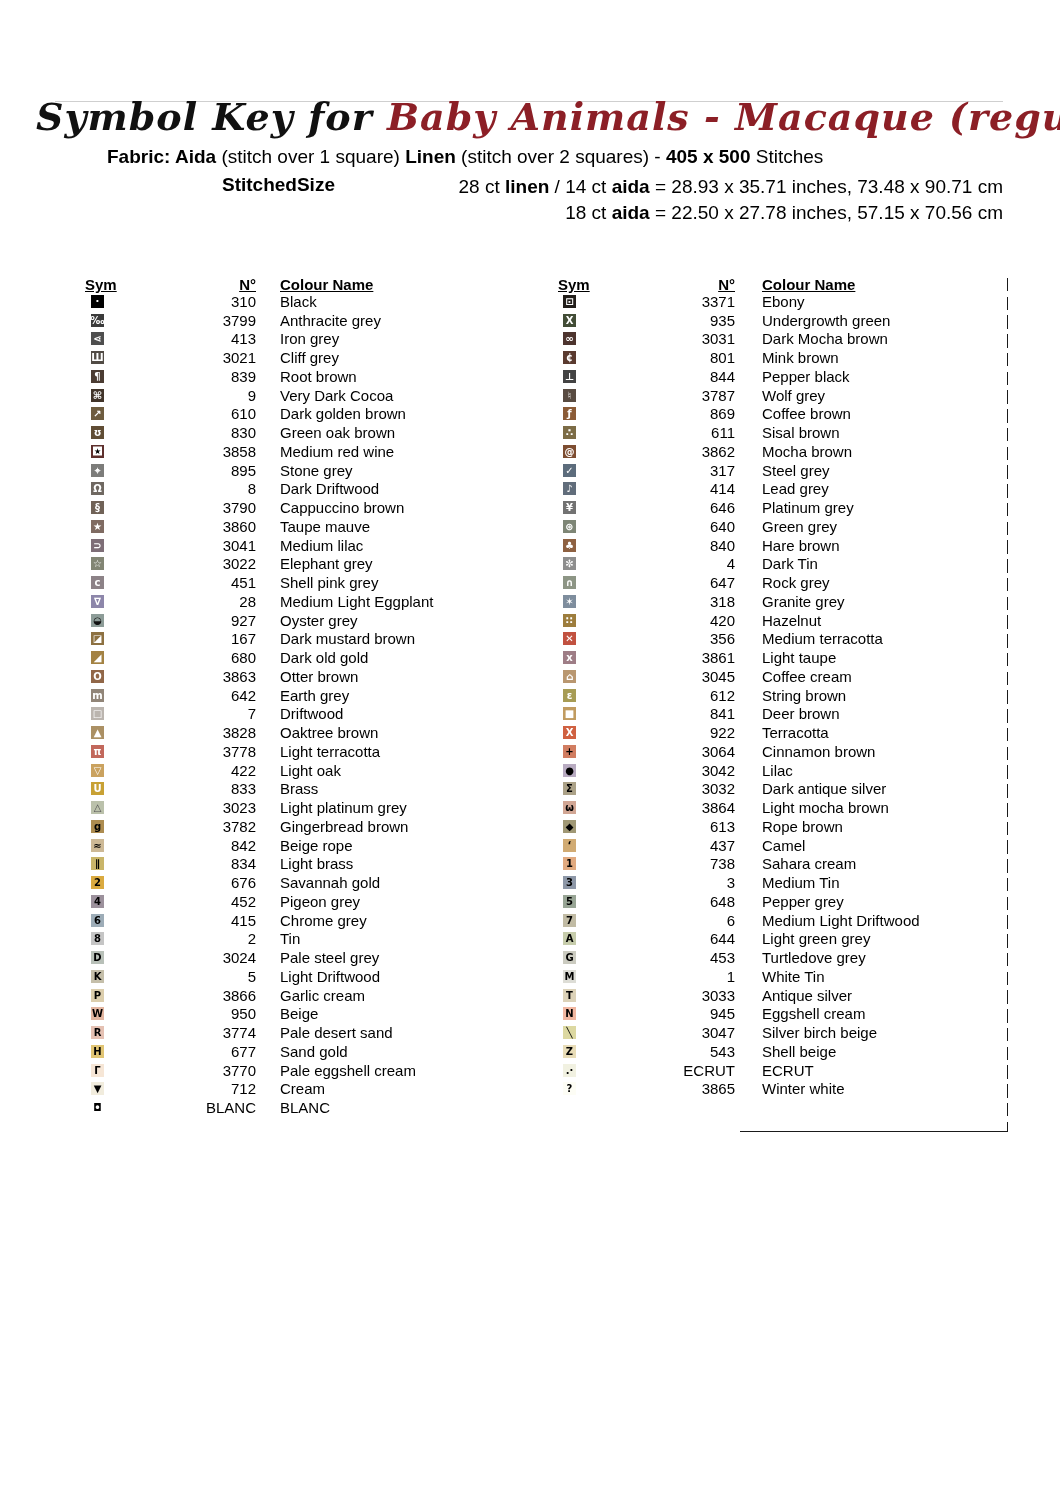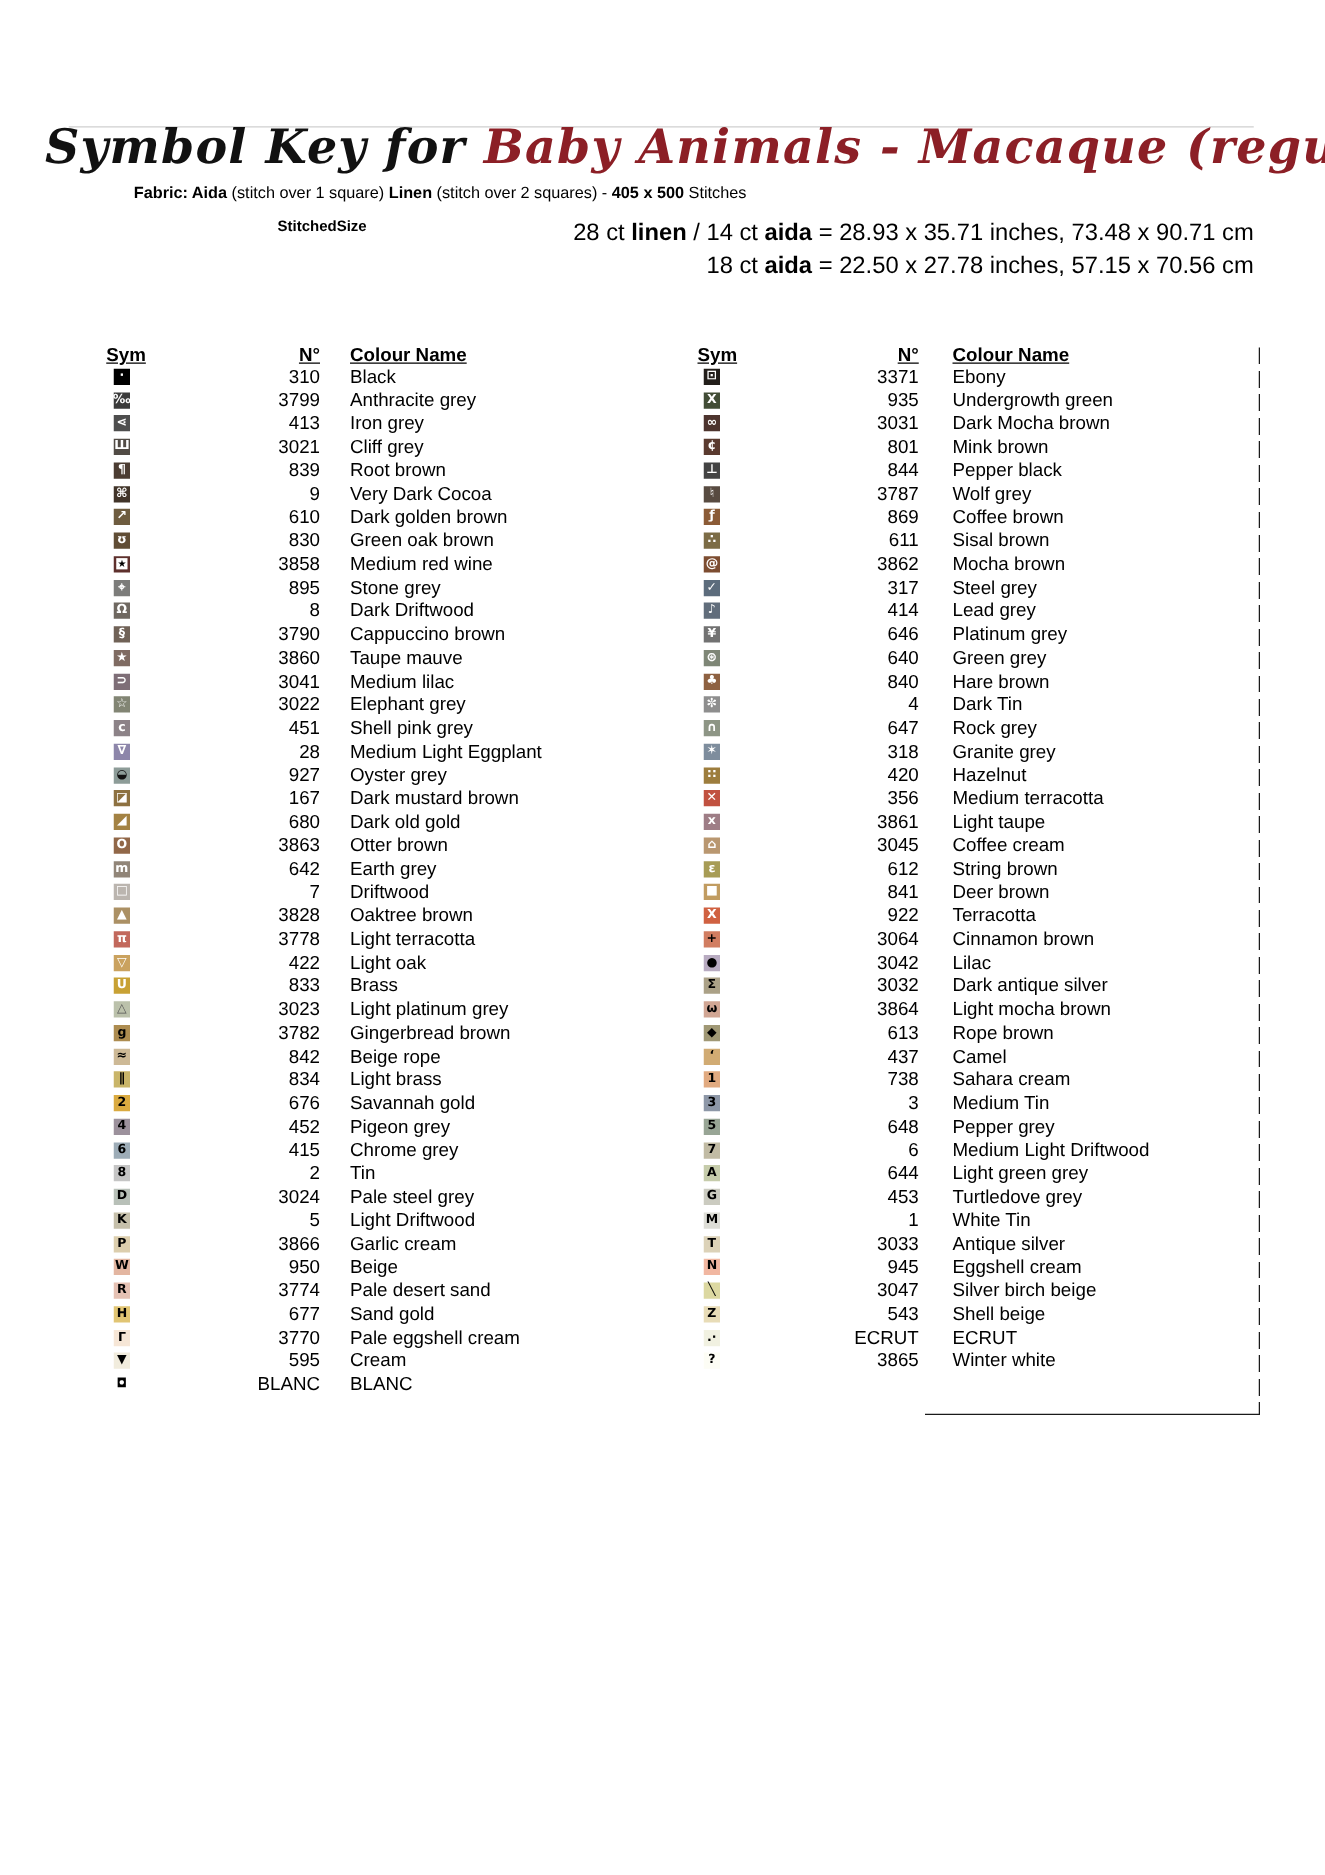--- a/index.html
+++ b/index.html
@@ -8,22 +8,22 @@
     font-family:"Liberation Sans",sans-serif;color:#1a1a1a;overflow:hidden;
   }
   .topline{position:absolute;left:55px;top:101px;width:948px;height:1px;background:#cfcfcf;}
   .title{
     position:absolute;top:94px;left:0;width:100%;margin:0;text-align:center;
     font-family:"DejaVu Serif",serif;font-style:italic;font-weight:bold;
     font-size:38px;letter-spacing:1px;white-space:nowrap;
   }
   .t-black{color:#111111;margin-left:36px;}
   .t-red{color:#8c1f26;}
-  .fabric{position:absolute;left:107px;top:146px;font-size:13px;white-space:nowrap;color:#000;}
-  .ss-label{position:absolute;left:222px;top:174px;font-size:12px;font-weight:bold;color:#000;}
+  .fabric{position:absolute;left:107px;top:146px;font-size:19px;white-space:nowrap;color:#000;}
+  .ss-label{position:absolute;left:222px;top:174px;font-size:19px;font-weight:bold;color:#000;}
   .ss-lines{position:absolute;right:57px;top:174px;text-align:right;font-size:19px;color:#000;}
   .ss-line{line-height:25.9px;white-space:nowrap;}
   .ktable{position:absolute;top:276px;font-size:15px;color:#000;}
   .table-left{left:85px;width:410px;}
   .table-right{left:558px;width:446px;}
   .thead,.trow{display:grid;align-items:center;}
   .table-left .thead,.table-left .trow{grid-template-columns:20px 151px 1fr;}
   .table-right .thead,.table-right .trow{grid-template-columns:20px 157px 1fr;}
   .thead{height:16px;font-weight:bold;}
   .trow{height:18.75px;}
@@ -446,21 +446,21 @@
         </span>
         <span class="c-num">3770</span>
         <span class="c-name">Pale eggshell cream</span>
       </div>
       <div class="trow">
         <span class="c-sym">
           <span class="sq" style="background: rgb(241, 236, 221);">
             <span class="gl" style="color: rgb(0, 0, 0);">▼</span>
           </span>
         </span>
-        <span class="c-num">595</span>
+        <span class="c-num">712</span>
         <span class="c-name">Cream</span>
       </div>
       <div class="trow">
         <span class="c-sym">
           <span class="sq" style="background: rgb(255, 255, 255);">
             <span class="gl" style="color: rgb(0, 0, 0);">◘</span>
           </span>
         </span>
         <span class="c-num">BLANC</span>
         <span class="c-name">BLANC</span>

